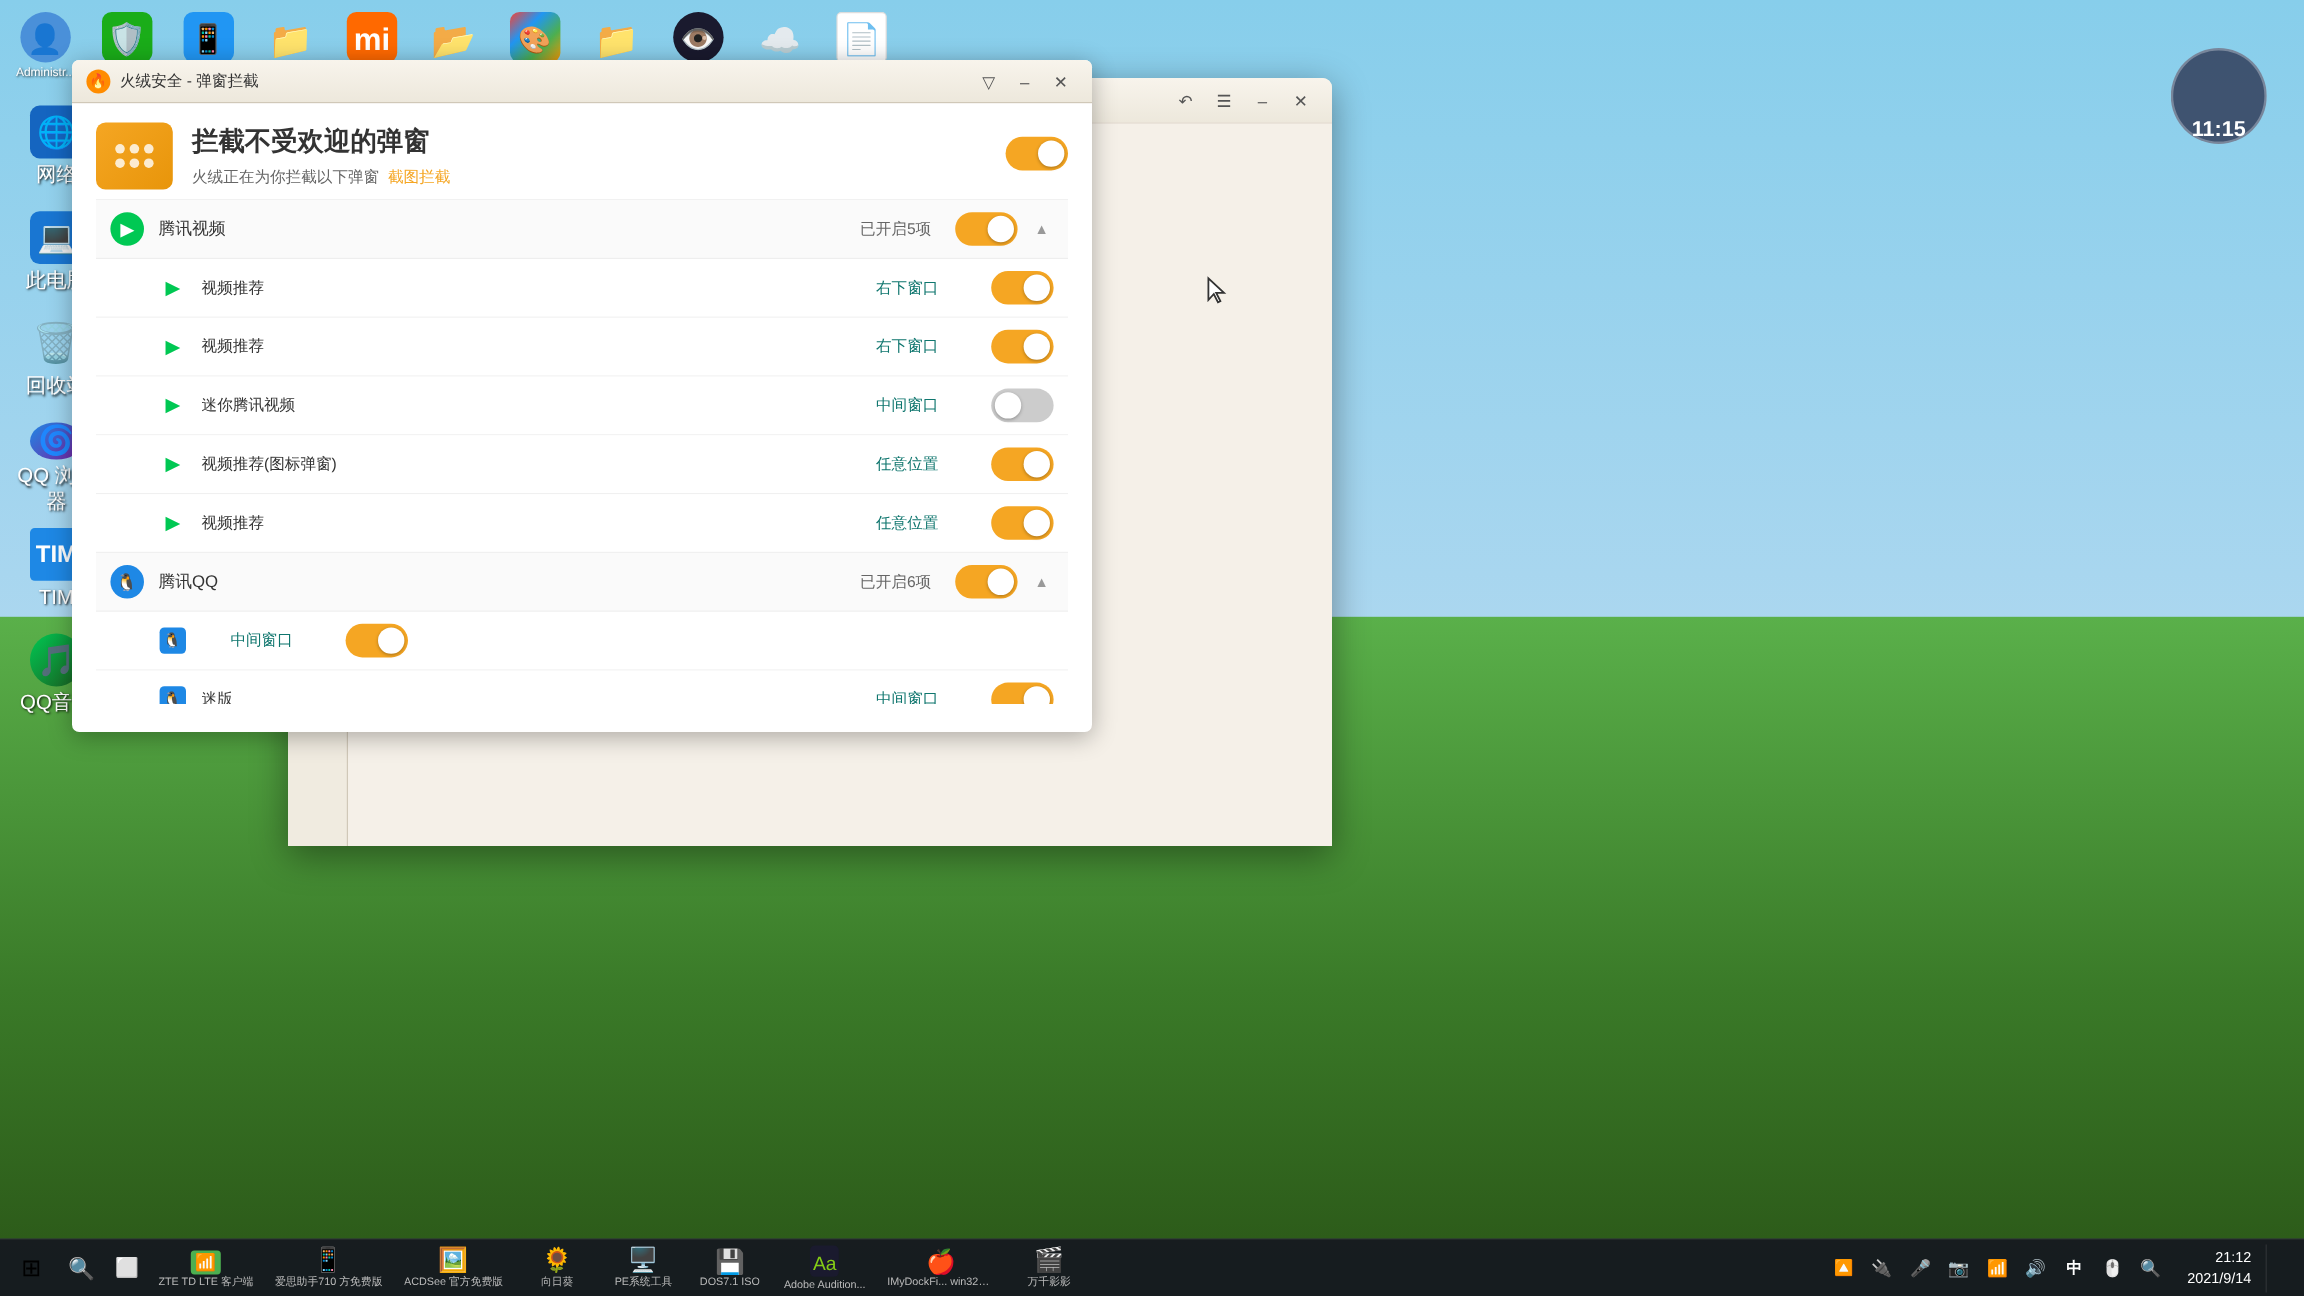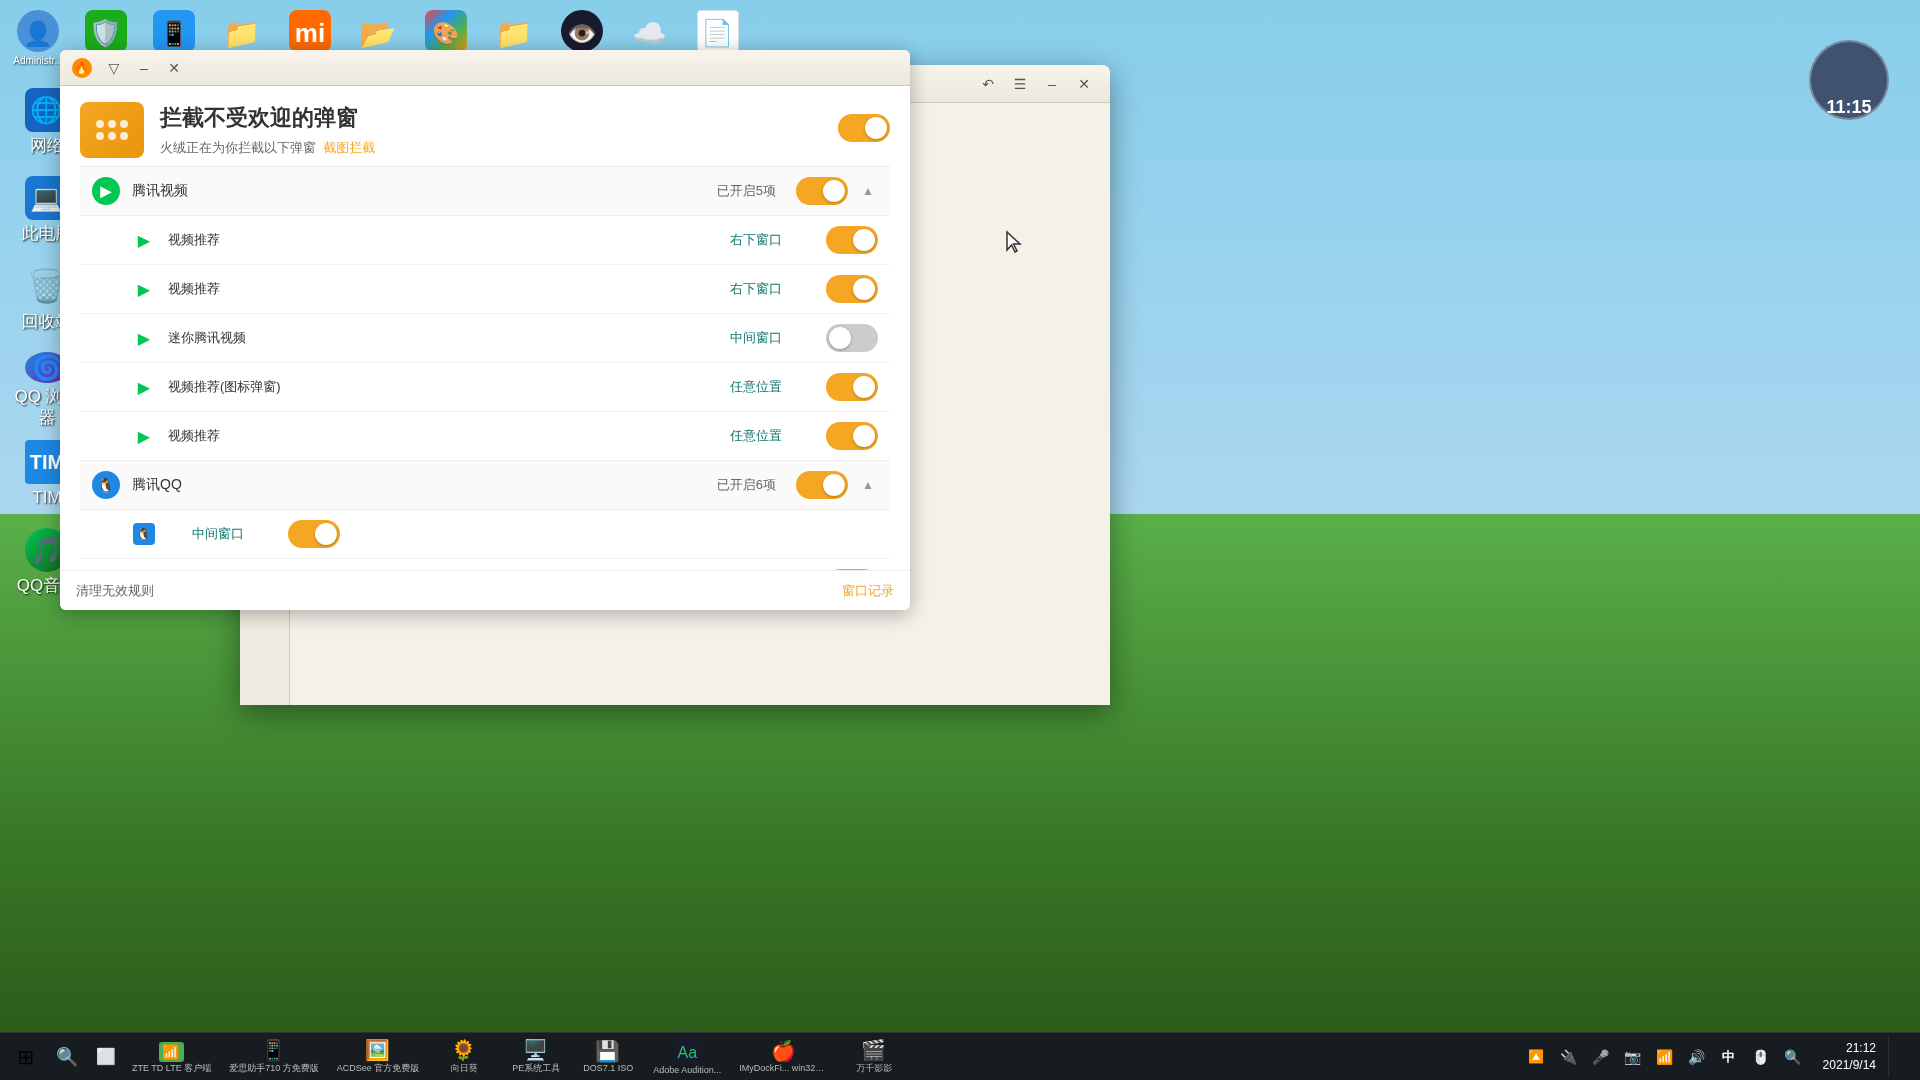--- a/index.html
+++ b/index.html
@@ -745,20 +745,21 @@
     </div>
 
     <div style="position:absolute;top:38px;left:0;width:50px;bottom:0;background:#f0ebe0;border-right:1px solid #d0c8b8;display:flex;flex-direction:column;align-items:center;padding-top:12px;gap:8px;">
     </div>
   </div>
 
   <div class="dialog-window">
 
     <div class="dialog-titlebar">
       <div style="width:20px;height:20px;margin-right:8px;background:#FF8C00;border-radius:50%;display:flex;align-items:center;justify-content:center;font-size:12px;">🔥</div>
+      <span class="dialog-title-text">火绒安全 - 弹窗拦截</span>
       <div class="dialog-controls">
         <div class="win-btn">▽</div>
         <div class="win-btn">–</div>
         <div class="win-btn close">✕</div>
       </div>
     </div>
 
     <div class="dialog-body" style="padding:16px 20px 0 20px;">
 
       <div class="popup-header">
@@ -863,24 +864,20 @@
             <div style="width:22px;height:22px;background:#1E88E5;border-radius:4px;display:flex;align-items:center;justify-content:center;font-size:12px;">🐧</div>
           </div>
           <span class="list-item-name">迷版</span>
           <span class="list-item-position">中间窗口</span>
           <div class="toggle-switch" style="margin-left:20px;"></div>
         </div>
 
       </div>
     </div>
 
-    <div class="dialog-footer">
-      <span class="footer-link">清理无效规则</span>
-      <span class="footer-right-link">窗口记录</span>
-    </div>
   </div>
 
   <div style="position:absolute;top:230px;left:1005px;z-index:9999;pointer-events:none;">
     <svg width="20" height="26" viewBox="0 0 20 26" fill="none">
       <path d="M2 2L2 20L6.5 15L10 22L12 21L8.5 14L15 14L2 2Z" fill="white" stroke="#333" stroke-width="1.5"></path>
     </svg>
   </div>
 
   <div class="taskbar">
 
@@ -915,21 +912,21 @@
       </div>
       <div class="tb-item">
         <div class="tb-item-icon"><span style="font-size:20px;">🖥️</span></div>
         <div class="tb-item-label">PE系统工具</div>
       </div>
       <div class="tb-item">
         <div class="tb-item-icon"><span style="font-size:20px;">💾</span></div>
         <div class="tb-item-label">DOS7.1 ISO</div>
       </div>
       <div class="tb-item">
-        <div class="tb-item-icon" style="background:#1a1a2e;border-radius:4px;padding:2px;"><span style="font-size:16px;color:#22c55e;">Aa</span></div>
+        <div class="tb-item-icon" style="background:#1a1a2e;border-radius:4px;padding:2px;"><span style="font-size:16px;color:#84cc16;">Aa</span></div>
         <div class="tb-item-label">Adobe Audition...</div>
       </div>
       <div class="tb-item">
         <div class="tb-item-icon"><span style="font-size:20px;">🍎</span></div>
         <div class="tb-item-label">IMyDockFi... win32%2...</div>
       </div>
       <div class="tb-item">
         <div class="tb-item-icon"><span style="font-size:20px;">🎬</span></div>
         <div class="tb-item-label">万千影影</div>
       </div>

